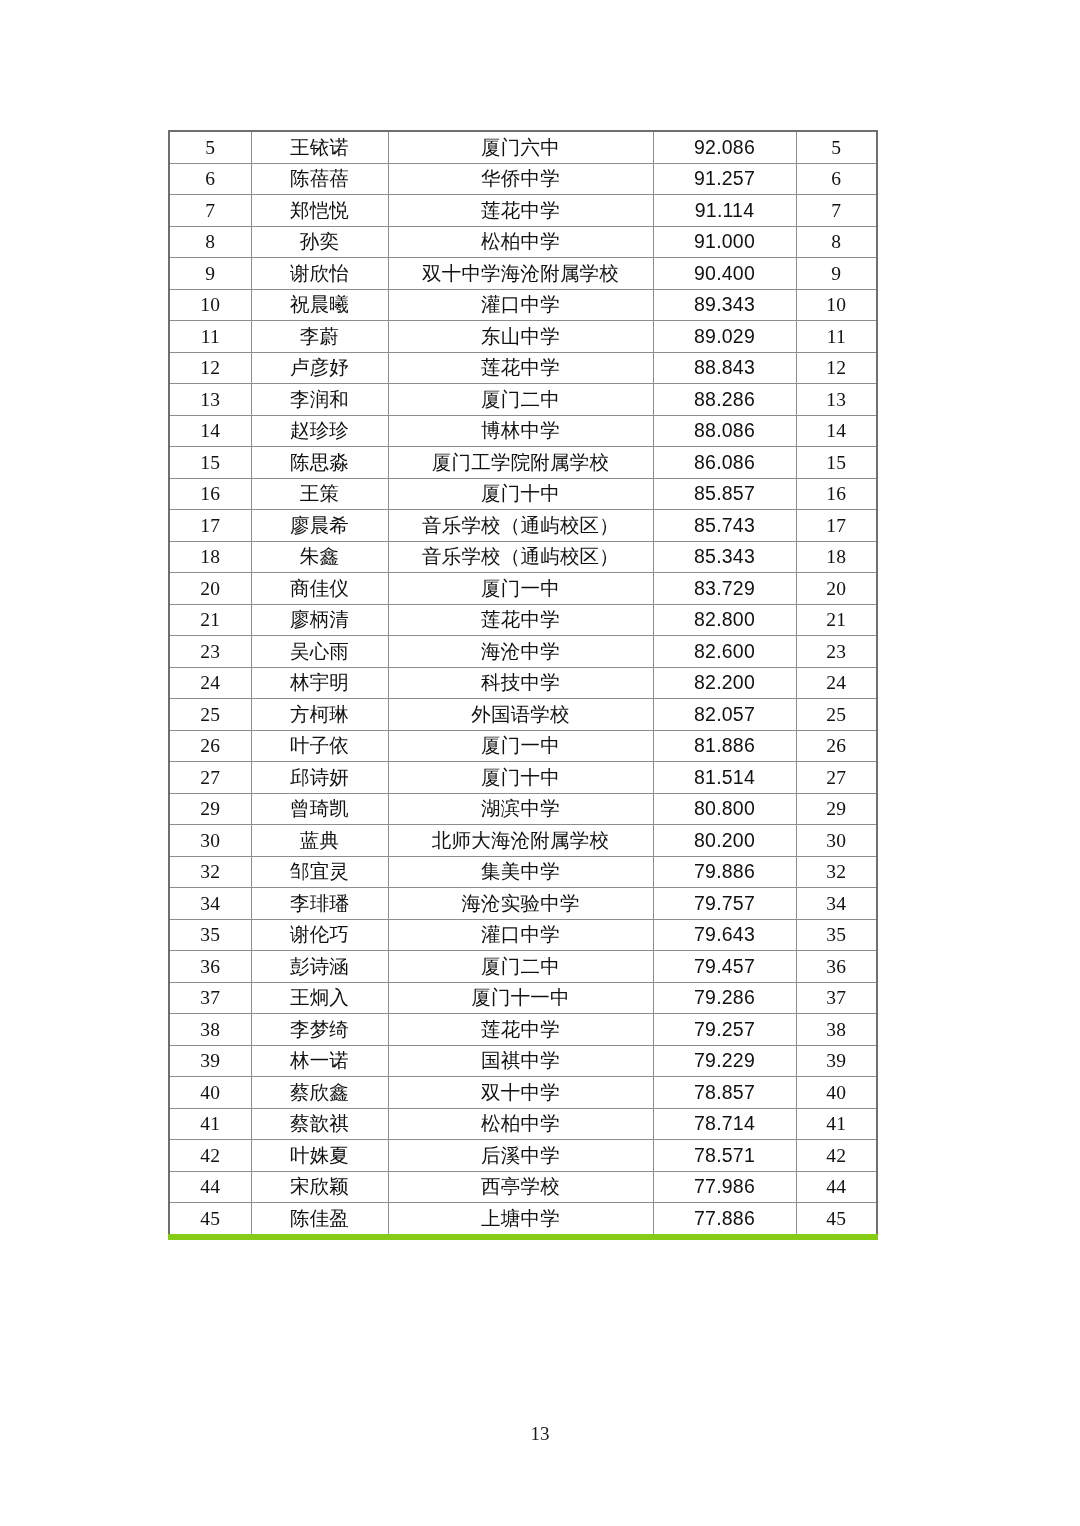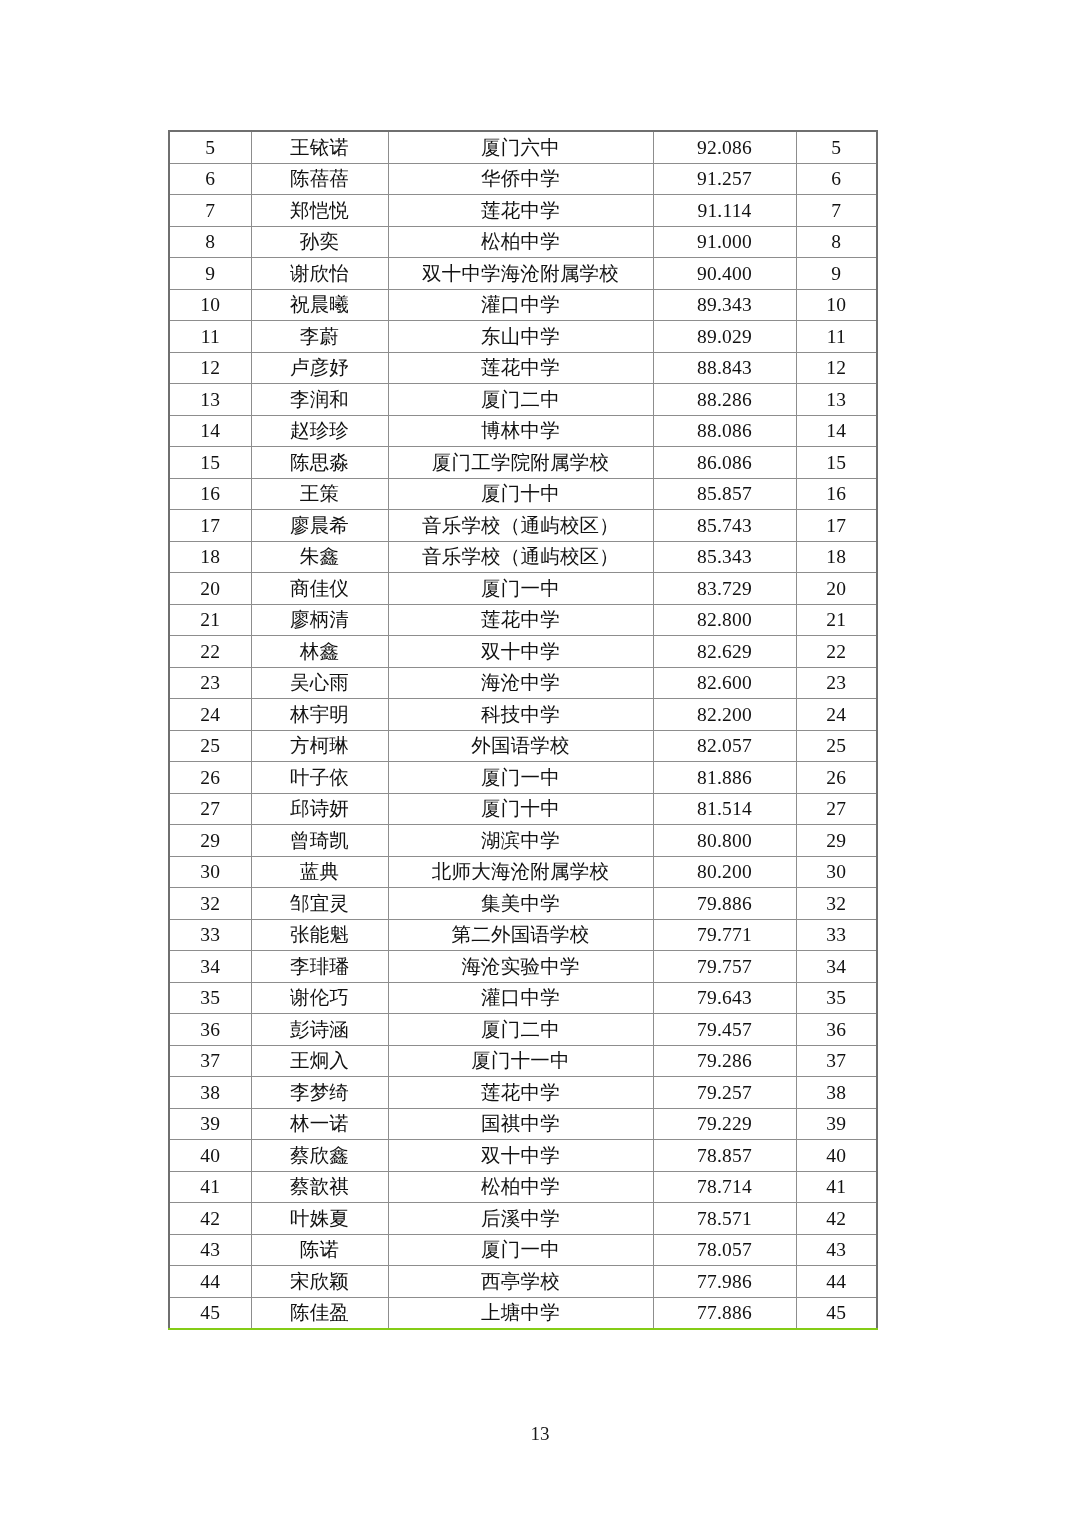--- a/index.html
+++ b/index.html
@@ -51,39 +51,39 @@
     text-align: center;
     vertical-align: middle;
     font-size: 19.5px;
     line-height: 1;
     letter-spacing: 0.2px;
     white-space: nowrap;
     overflow: hidden;
   }
 
   table.score-table tr:first-child td { border-top: 2px solid #6f6f6f; }
-  table.score-table tr:last-child  td { border-bottom: 2px solid #84cc16; }
+  table.score-table tr:last-child  td { border-bottom: 6px solid #84cc16; }
   table.score-table td:first-child { border-left: 2px solid #6f6f6f; }
   table.score-table td:last-child  { border-right: 2px solid #6f6f6f; }
 
   td.cell-rank,
   td.cell-finalrank {
     font-family: "Liberation Serif", "DejaVu Serif", serif;
     font-size: 20px;
   }
 
   td.cell-name,
   td.cell-school {
     font-family: "DejaVu Serif", "Liberation Serif", serif;
     font-size: 19px;
     letter-spacing: 1px;
   }
 
   td.cell-score {
-    font-family: Liberation Serif, serif;
+    font-family: Liberation Sans, sans-serif;
     font-size: 20px;
     letter-spacing: 1.1px;
   }
 
   .page-number {
     position: absolute;
     left: 0;
     top: 1423px;
     width: 1080px;
     text-align: center;
@@ -213,27 +213,20 @@
             <td class="cell-finalrank">20</td>
           </tr>
           <tr>
             <td class="cell-rank">21</td>
             <td class="cell-name">廖柄清</td>
             <td class="cell-school">莲花中学</td>
             <td class="cell-score">82.800</td>
             <td class="cell-finalrank">21</td>
           </tr>
           <tr>
-            <td class="cell-rank">22</td>
-            <td class="cell-name">林鑫</td>
-            <td class="cell-school">双十中学</td>
-            <td class="cell-score">82.629</td>
-            <td class="cell-finalrank">22</td>
-          </tr>
-          <tr>
             <td class="cell-rank">23</td>
             <td class="cell-name">吴心雨</td>
             <td class="cell-school">海沧中学</td>
             <td class="cell-score">82.600</td>
             <td class="cell-finalrank">23</td>
           </tr>
           <tr>
             <td class="cell-rank">24</td>
             <td class="cell-name">林宇明</td>
             <td class="cell-school">科技中学</td>
@@ -276,27 +269,20 @@
             <td class="cell-finalrank">30</td>
           </tr>
           <tr>
             <td class="cell-rank">32</td>
             <td class="cell-name">邹宜灵</td>
             <td class="cell-school">集美中学</td>
             <td class="cell-score">79.886</td>
             <td class="cell-finalrank">32</td>
           </tr>
           <tr>
-            <td class="cell-rank">33</td>
-            <td class="cell-name">张能魁</td>
-            <td class="cell-school">第二外国语学校</td>
-            <td class="cell-score">79.771</td>
-            <td class="cell-finalrank">33</td>
-          </tr>
-          <tr>
             <td class="cell-rank">34</td>
             <td class="cell-name">李琲璠</td>
             <td class="cell-school">海沧实验中学</td>
             <td class="cell-score">79.757</td>
             <td class="cell-finalrank">34</td>
           </tr>
           <tr>
             <td class="cell-rank">35</td>
             <td class="cell-name">谢伦巧</td>
             <td class="cell-school">灌口中学</td>
@@ -346,27 +332,20 @@
             <td class="cell-finalrank">41</td>
           </tr>
           <tr>
             <td class="cell-rank">42</td>
             <td class="cell-name">叶姝夏</td>
             <td class="cell-school">后溪中学</td>
             <td class="cell-score">78.571</td>
             <td class="cell-finalrank">42</td>
           </tr>
           <tr>
-            <td class="cell-rank">43</td>
-            <td class="cell-name">陈诺</td>
-            <td class="cell-school">厦门一中</td>
-            <td class="cell-score">78.057</td>
-            <td class="cell-finalrank">43</td>
-          </tr>
-          <tr>
             <td class="cell-rank">44</td>
             <td class="cell-name">宋欣颖</td>
             <td class="cell-school">西亭学校</td>
             <td class="cell-score">77.986</td>
             <td class="cell-finalrank">44</td>
           </tr>
           <tr>
             <td class="cell-rank">45</td>
             <td class="cell-name">陈佳盈</td>
             <td class="cell-school">上塘中学</td>

